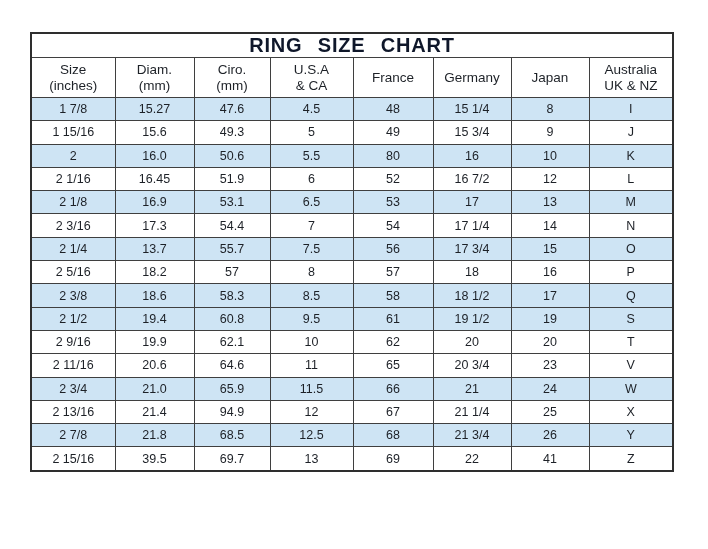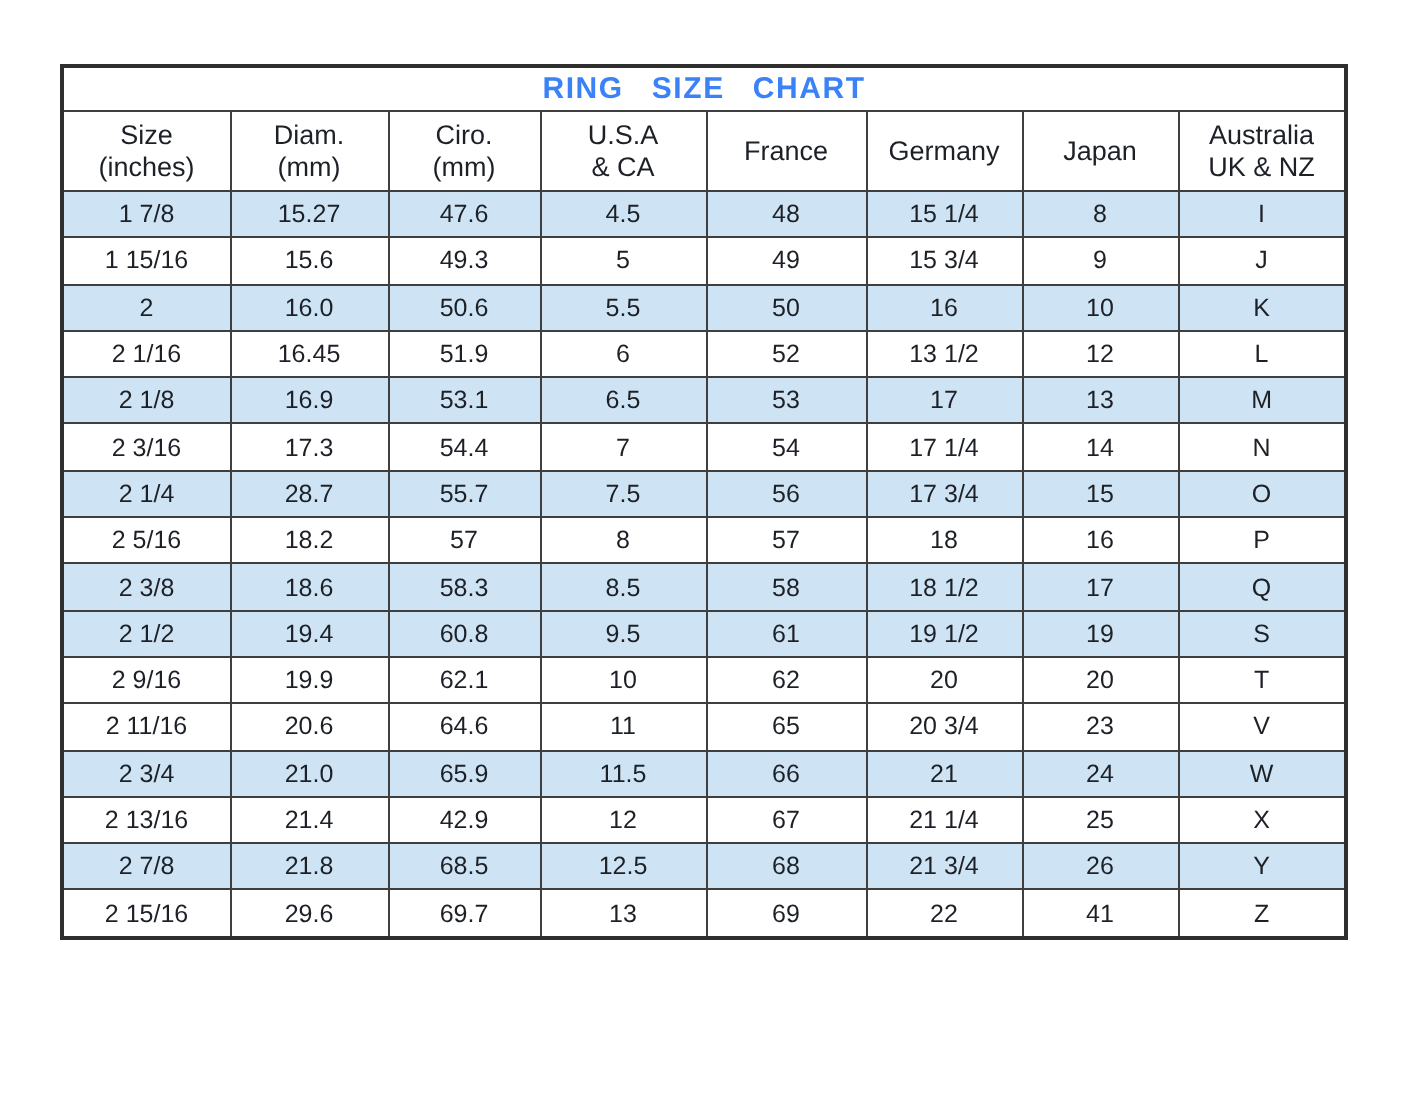--- a/index.html
+++ b/index.html
@@ -30,25 +30,25 @@
     border: 1px solid var(--border, #3f3f3f);
     text-align: center;
     vertical-align: middle;
     padding: 0;
     color: var(--text, #1d2127);
     overflow: hidden;
     white-space: nowrap;
   }
   tr.title-row td {
     height: 21px;
-    font-size: 15px;
+    font-size: 20px;
     font-weight: bold;
     letter-spacing: 0.8px;
     word-spacing: 9px;
-    color: #3b82f6;
+    color: #0f172a;
     background: #ffffff;
     border-bottom: 1px solid var(--border, #3f3f3f);
   }
   tr.header-row th {
     height: 39px;
     font-weight: normal;
     font-size: 13.5px;
     line-height: 1.15;
     background: #ffffff;
   }
@@ -114,32 +114,32 @@
           <td>49</td>
           <td>15 3/4</td>
           <td>9</td>
           <td>J</td>
         </tr>
         <tr class="alt">
           <td>2</td>
           <td>16.0</td>
           <td>50.6</td>
           <td>5.5</td>
-          <td>50</td>
+          <td>80</td>
           <td>16</td>
           <td>10</td>
           <td>K</td>
         </tr>
         <tr class="plain">
           <td>2 1/16</td>
           <td>16.45</td>
           <td>51.9</td>
           <td>6</td>
           <td>52</td>
-          <td>13 1/2</td>
+          <td>16 7/2</td>
           <td>12</td>
           <td>L</td>
         </tr>
         <tr class="alt">
           <td>2 1/8</td>
           <td>16.9</td>
           <td>53.1</td>
           <td>6.5</td>
           <td>53</td>
           <td>17</td>
@@ -151,21 +151,21 @@
           <td>17.3</td>
           <td>54.4</td>
           <td>7</td>
           <td>54</td>
           <td>17 1/4</td>
           <td>14</td>
           <td>N</td>
         </tr>
         <tr class="alt">
           <td>2 1/4</td>
-          <td>28.7</td>
+          <td>13.7</td>
           <td>55.7</td>
           <td>7.5</td>
           <td>56</td>
           <td>17 3/4</td>
           <td>15</td>
           <td>O</td>
         </tr>
         <tr class="plain">
           <td>2 5/16</td>
           <td>18.2</td>
@@ -222,40 +222,40 @@
           <td>65.9</td>
           <td>11.5</td>
           <td>66</td>
           <td>21</td>
           <td>24</td>
           <td>W</td>
         </tr>
         <tr class="plain">
           <td>2 13/16</td>
           <td>21.4</td>
-          <td>42.9</td>
+          <td>94.9</td>
           <td>12</td>
           <td>67</td>
           <td>21 1/4</td>
           <td>25</td>
           <td>X</td>
         </tr>
         <tr class="alt">
           <td>2 7/8</td>
           <td>21.8</td>
           <td>68.5</td>
           <td>12.5</td>
           <td>68</td>
           <td>21 3/4</td>
           <td>26</td>
           <td>Y</td>
         </tr>
         <tr class="plain">
           <td>2 15/16</td>
-          <td>29.6</td>
+          <td>39.5</td>
           <td>69.7</td>
           <td>13</td>
           <td>69</td>
           <td>22</td>
           <td>41</td>
           <td>Z</td>
         </tr>
       </tbody>
   </table>
 </div>

